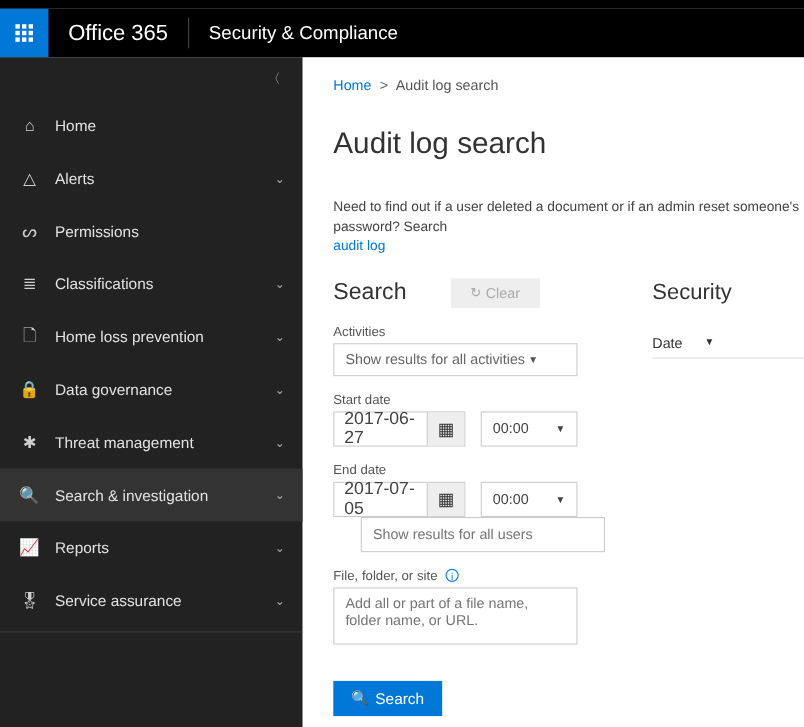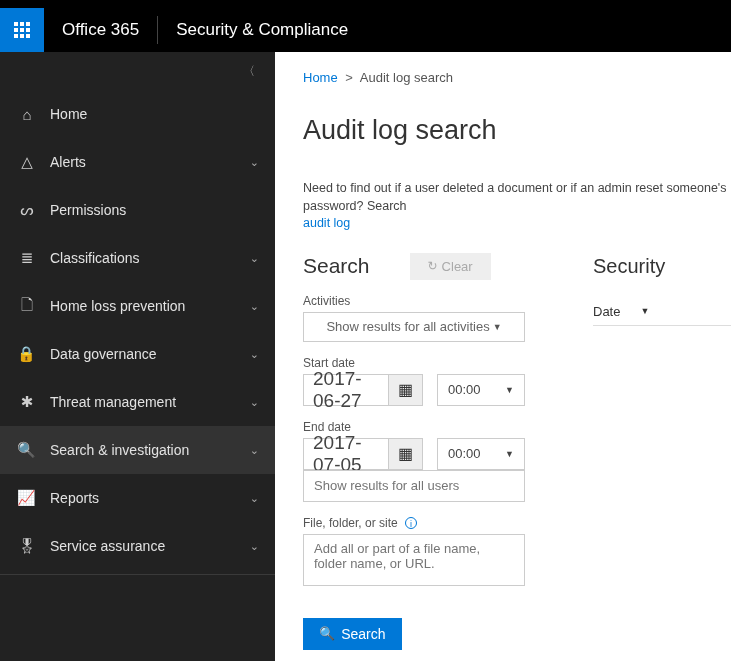--- a/index.html
+++ b/index.html
@@ -35,21 +35,21 @@
 }
 .grid-dots {
   width: 16px;
   height: 16px;
   display: grid;
   grid-template-columns: repeat(3,4px);
   grid-template-rows: repeat(3,4px);
   gap: 2px;
 }
 .grid-dots span { background:#fff; width:4px; height:4px; }
-.brand { padding: 0 18px; font-size: 17px; }
+.brand { padding: 0 18px; font-size: 20px; }
 .divider-v { width:1px; height:28px; background:#444; }
 .app-title { padding: 0 18px; font-size: 17px; }
 
 .shell { display:flex; height: calc(661px - 52px); }
 
 
 .sidenav {
   background:#222;
   color:#d0d0d0;
   width:275px;
@@ -159,35 +159,35 @@
 
 .dropdown {
   border:1px solid #ccc;
   height:30px;
   display:flex;
   align-items:center;
   padding:0 10px;
   font-size:13px;
   color:#666;
   width:222px;
-  justify-content:center;
+  justify-content:flex-start;
 }
 .dropdown .dd-caret { font-size:9px; color:#555; margin-left:3px;}
 
 .date-row { display:flex; gap:14px;}
 .date-box {
   display:flex;
   border:1px solid #ccc;
   height:32px;
   width:120px;
 }
 .date-box .date-val {
   flex:1;
   padding:0 9px;
-  font-size:19px;
+  font-size:16px;
   display:flex;
   align-items:center;
   color:#444;
 }
 .date-box .cal-btn {
   width:34px;
   background:#eee;
   border-left:1px solid #ccc;
   display:flex;
   align-items:center;
@@ -206,20 +206,21 @@
 }
 .time-box .tcaret { font-size:9px; color:#444; }
 
 .text-input {
   border:1px solid #ccc;
   height:32px;
   width:222px;
   padding:0 10px;
   font-size:13px;
   color:#999;
+  margin-left:25px;
 }
 .textarea {
   border:1px solid #ccc;
   width:222px;
   height:52px;
   padding:6px 10px;
   font-size:13px;
   color:#999;
   resize:none;
   font-family:inherit;

